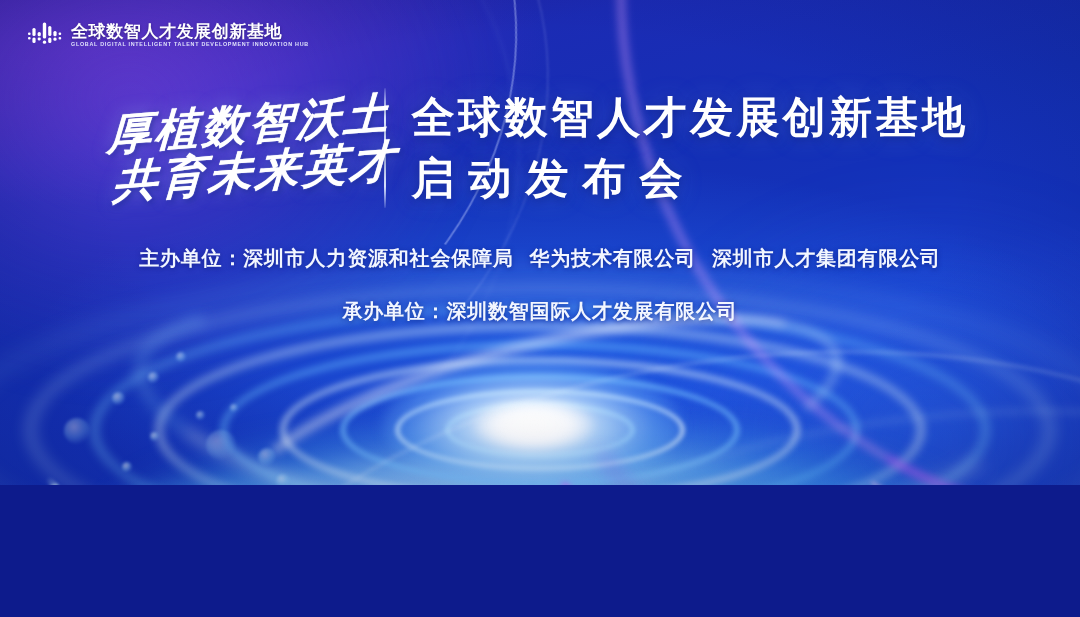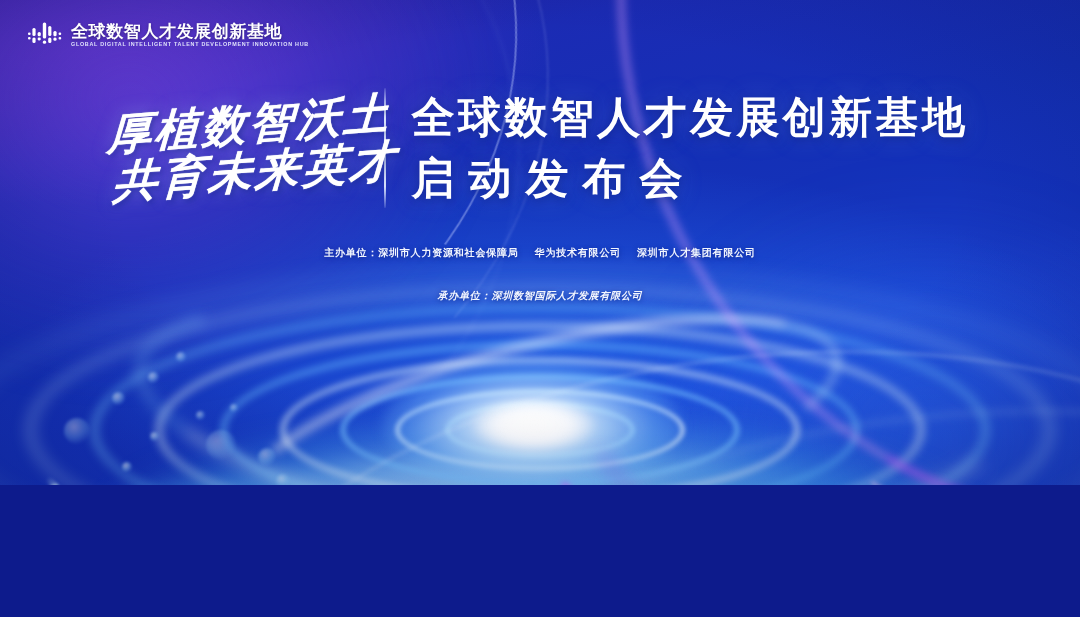--- a/index.html
+++ b/index.html
@@ -299,29 +299,29 @@
     margin-top:12px;
     text-shadow:0 2px 10px rgba(8,20,110,0.55), 0 0 26px rgba(130,180,255,0.28);
   }
 
   
   #organizers {
     position:absolute; left:0; right:0; top:248px;
     z-index:20; text-align:center;
   }
   .org-line {
-    color:#f2f6ff; font-size:10px; font-weight:700;
+    color:#f2f6ff; font-size:20px; font-weight:700;
     letter-spacing:0.8px; line-height:1;
     text-shadow:0 1px 5px rgba(8,20,110,0.60);
     white-space:nowrap;
   }
   #org-host { margin-bottom:0; }
   .org-label { letter-spacing:0.8px; }
   .org-gap { display:inline-block; width:16px; }
-  #org-organizer-line { margin-top:33px;font-style:italic; }
+  #org-organizer-line { margin-top:33px; }
 
   .nowrap { white-space:nowrap; }
 </style>
 </head>
 <body>
 
 <div id="stage">
 
   <div>
     <div class="bg-layer violet-haze"></div>

